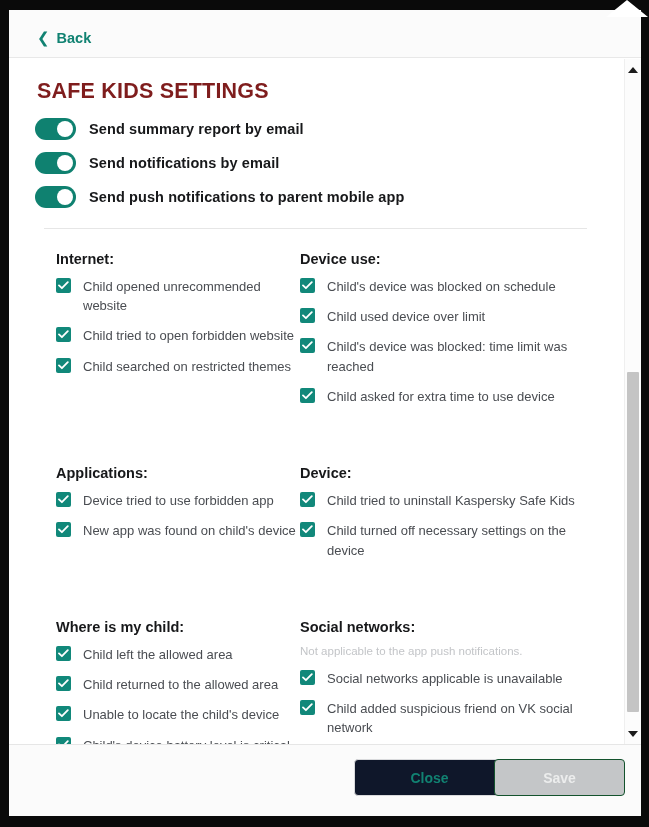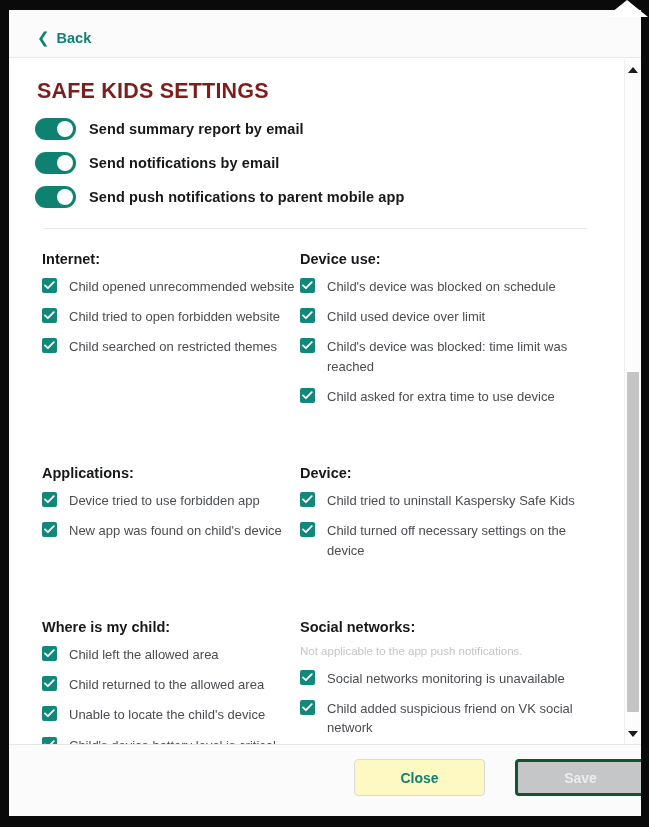--- a/index.html
+++ b/index.html
@@ -155,21 +155,21 @@
   
   .grid {
     margin: 22px 0 0 0;
     display: grid;
     grid-template-columns: 288px 288px;
     column-gap: 0px;
   }
   .section {
     padding: 0 0 0 0;
   }
-  .section.col-left  { padding-left: 33px; }
+  .section.col-left  { padding-left: 47px; }
   .section.col-right { padding-left: 3px; }
 
   .section-title {
     font-size: 14.5px;
     font-weight: 700;
     color: #17181a;
     margin: 0 0 4px 0;
   }
   .section-note {
     font-size: 11.5px;
@@ -229,31 +229,31 @@
     font-size: 14px;
     font-weight: 700;
     display: flex;
     align-items: center;
     justify-content: center;
     box-sizing: border-box;
     user-select: none;
   }
   .btn-close {
     left: 345px;
-    width: 131px;
-    background: #fef9c3;
+    width: 151px;
+    background: #0f172a;
     border: 1px solid #d9dadc;
     color: #118272;
     cursor: pointer;
   }
   .btn-save {
-    left: 506px;
+    left: 485px;
     width: 131px;
     background: #c4c6c8;
-    border: 3px solid #14532d;
+    border: 1px solid #14532d;
     color: #eceded;
     cursor: default;
   }
 
   
   .scrollbar {
     position: absolute;
     right: 0px;
     top: 49px;
     width: 17px;
@@ -504,21 +504,21 @@
           <div class="section col-right">
             <div class="section-title">Social networks:</div>
             <div class="section-note">Not applicable to the app push notifications.</div>
             <ul class="check-list">
               <li class="check-row">
                 <span class="checkbox">
                     <svg width="11" height="9" viewBox="0 0 11 9">
                       <path d="M1 4.4 L3.9 7.2 L9.8 1.2" fill="none" stroke="#ffffff" stroke-width="1.8" stroke-linecap="round" stroke-linejoin="round"></path>
                     </svg>
                   </span>
-                <span class="check-label">Social networks monitoring is unavailable</span>
+                <span class="check-label">Social networks applicable is unavailable</span>
               </li>
               <li class="check-row">
                 <span class="checkbox">
                     <svg width="11" height="9" viewBox="0 0 11 9">
                       <path d="M1 4.4 L3.9 7.2 L9.8 1.2" fill="none" stroke="#ffffff" stroke-width="1.8" stroke-linecap="round" stroke-linejoin="round"></path>
                     </svg>
                   </span>
                 <span class="check-label">Child added suspicious friend on VK social network</span>
               </li>
 

